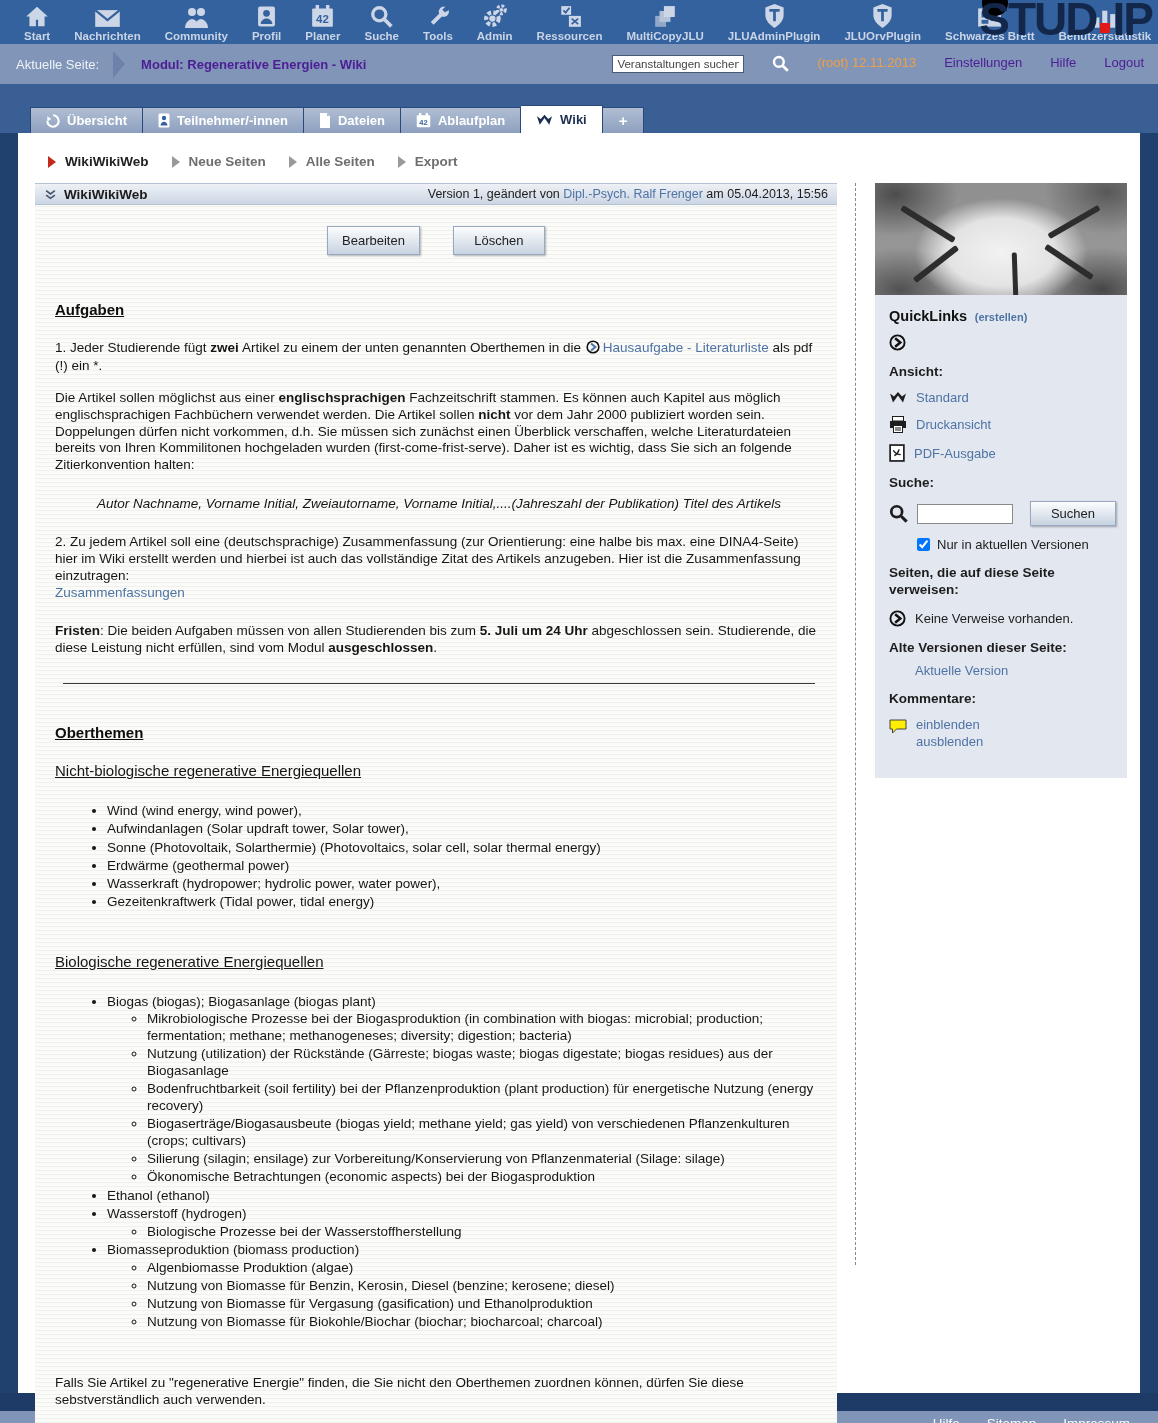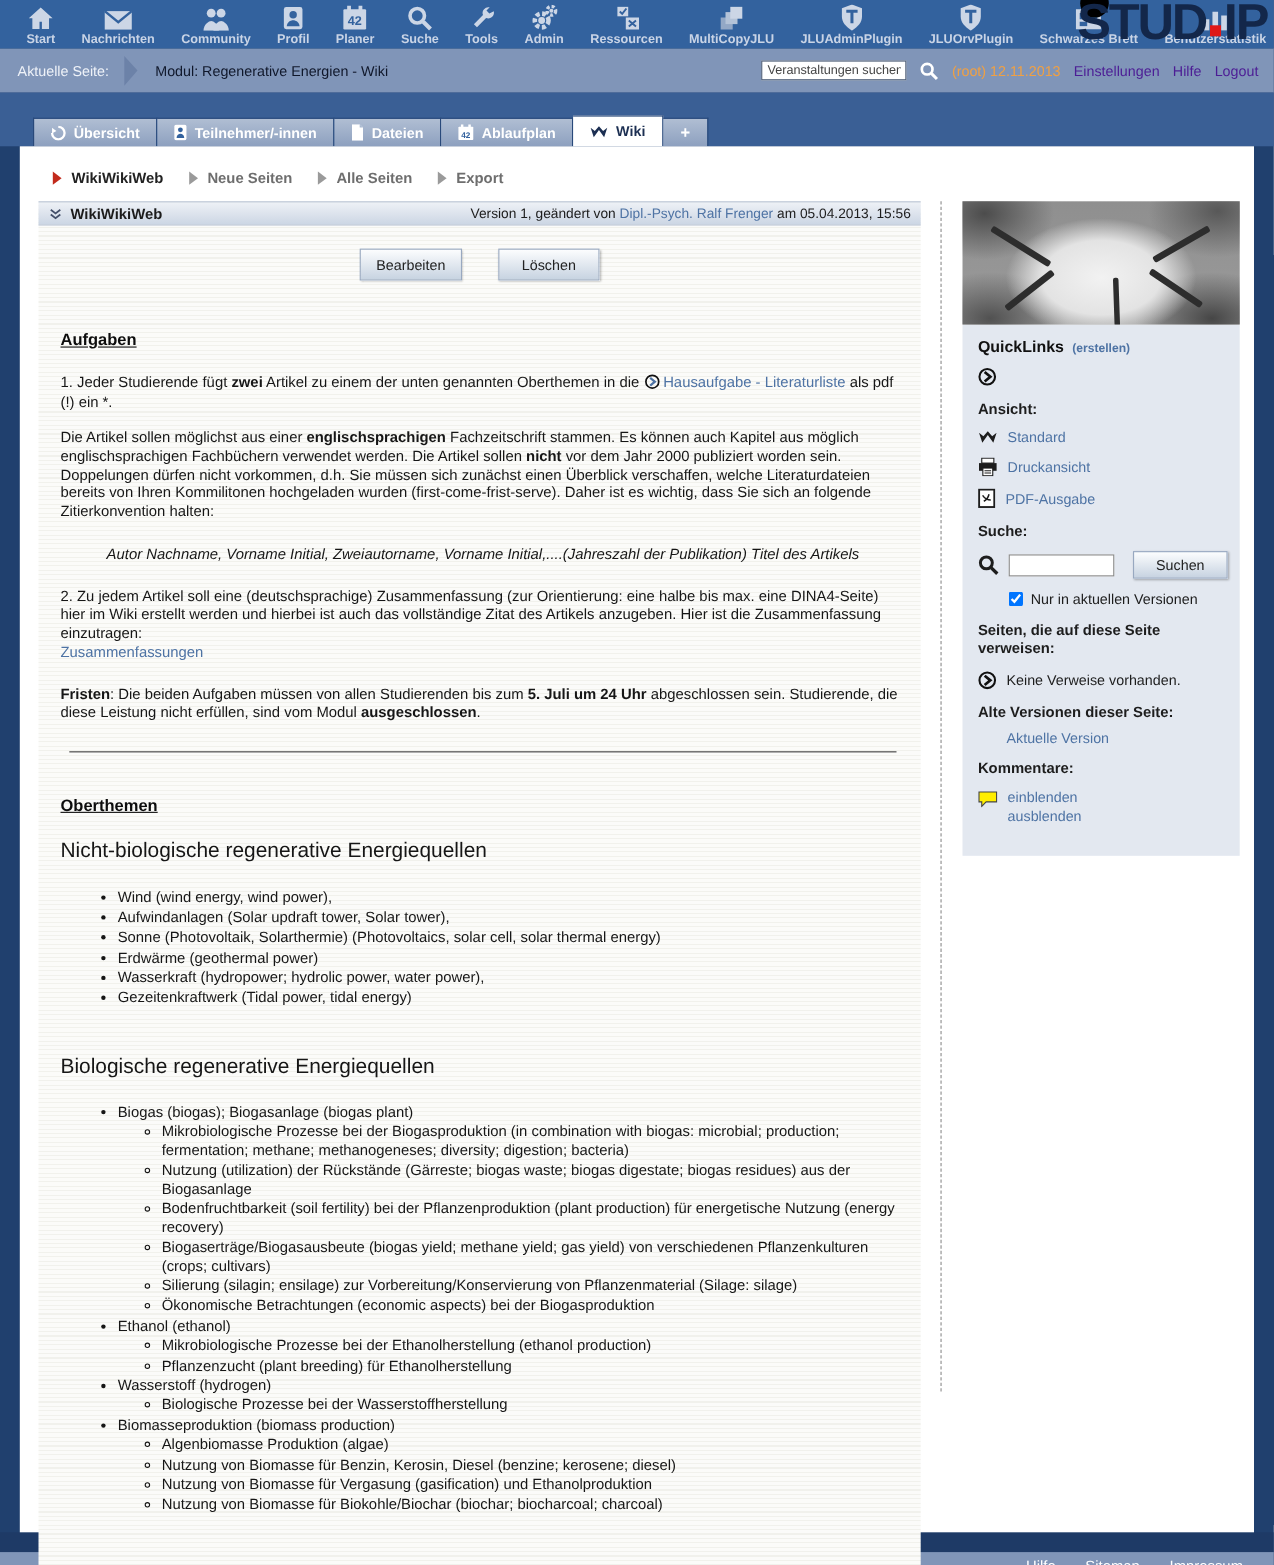--- a/index.html
+++ b/index.html
@@ -19,22 +19,22 @@
   .logo .dot { display:inline-block; width:10px; height:10px; background:#e01818; margin:0 3px 2px 3px; }
   .logo-circle { position:absolute; top:-10px; right:150px; width:26px; height:26px;
     border-radius:50%; background:#000; z-index:2; }
   
   .statusbar { height:40px; background:#8095b8; display:flex; align-items:center;
     color:#fff; font-size:13px; position:relative; z-index:1; }
   .sb-left { display:flex; align-items:center; height:100%; }
   .sb-label { padding-left:16px; color:#eef2f8; }
   .sb-arrow { width:0; height:0; border-top:13px solid transparent; border-bottom:14px solid transparent;
     border-left:12px solid #6c82a8; margin-left:14px; }
-  .sb-title { font-weight:normal; margin-left:16px; color:#0f172a; }
-  .sb-right { margin-left:auto; display:flex; align-items:center; gap:12px; padding-right:14px;padding-left:39px; }
+  .sb-title { font-weight:bold; margin-left:16px; color:#4c1d95; }
+  .sb-right { margin-left:auto; display:flex; align-items:flex-start; gap:28px; padding-right:14px;padding-left:39px; }
   .sb-search { width:132px; height:18px; border:1px solid #4a5a74; font-size:11.5px; padding:1px 4px; color:#444; background:#fff; }
   .sb-date { color:#f0a043; }
   .sb-link { color:#4c1d95; cursor:pointer; }
   
   .tabband { height:49px; background:#3a5f95; position:relative; }
   .tabs { position:absolute; bottom:0; left:30px; display:flex; align-items:flex-end; }
   .tab { height:26px; display:flex; align-items:center; gap:7px; padding:0 15px;
     background:linear-gradient(#b0bed3,#8da0bf); border:1px solid #29497a; border-bottom:none;
     color:#fff; font-weight:bold; font-size:13px; cursor:pointer; white-space:nowrap; }
   .tab + .tab { border-left:none; }
@@ -57,21 +57,21 @@
     border-top:1px solid #b5c0d2; border-bottom:1px solid #b5c0d2;
     display:flex; align-items:center; padding:0 9px; }
   .wiki-title { font-weight:bold; font-size:13.5px; color:#1c1c1c; margin-left:7px; }
   .wiki-version { margin-left:auto; font-size:12.5px; color:#1c1c1c; }
   .btn-row { display:flex; justify-content:center; gap:33px; margin:21px 0 0; }
   .btn { background:linear-gradient(#fcfdfe,#c7d3e1); border:1px solid #98a8c0;
     padding:6px 14px; min-width:92px; font-size:13px; color:#222; cursor:pointer;
     box-shadow:1px 1px 2px rgba(0,0,0,.3); font-family:"Liberation Sans",sans-serif; }
   .wiki-body { padding:0 14px 0 20px; font-size:13.5px; color:#161616; line-height:1.24; }
   .sec-head { font-size:15px; font-weight:bold; text-decoration:underline; color:#0d0d0d; margin:46px 0 20px; }
-  .sub-head { font-size:19px; margin:18px 0 22px; }
+  .sub-head { font-size:15px; text-decoration:underline; margin:18px 0 22px; }
   .para { margin:15px 0; }
   .citation { text-align:center; font-style:italic; margin:22px 0; }
   .wikilink { color:#4e73a4; cursor:pointer; text-decoration:none; }
   .rule { border:none; border-top:1px solid #3c3c3c; margin:26px 8px; }
   ul.topics { margin:0 0 10px 0; padding-left:52px; }
   ul.topics > li { margin-bottom:1.5px; }
   ul.subtopics { list-style-type:circle; padding-left:40px; margin:1px 0; }
   ul.subtopics > li { margin-bottom:1.5px; }
   .inline-icon { display:inline-block; vertical-align:-2px; margin:0 3px 0 1px; }
   
@@ -409,24 +409,20 @@
             <ul class="subtopics">
               <li>Mikrobiologische Prozesse bei der Biogasproduktion (in combination with biogas: microbial; production; fermentation; methane; methanogeneses; diversity; digestion; bacteria)</li>
               <li>Nutzung (utilization) der Rückstände (Gärreste; biogas waste; biogas digestate; biogas residues) aus der Biogasanlage</li>
               <li>Bodenfruchtbarkeit (soil fertility) bei der Pflanzenproduktion (plant production) für energetische Nutzung (energy recovery)</li>
               <li>Biogaserträge/Biogasausbeute (biogas yield; methane yield; gas yield) von verschiedenen Pflanzenkulturen (crops; cultivars)</li>
               <li>Silierung (silagin; ensilage) zur Vorbereitung/Konservierung von Pflanzenmaterial (Silage: silage)</li>
               <li>Ökonomische Betrachtungen (economic aspects) bei der Biogasproduktion</li>
             </ul>
           </li>
           <li><span>Ethanol (ethanol)</span>
-            <ul class="subtopics">
-              <li>Mikrobiologische Prozesse bei der Ethanolherstellung (ethanol production)</li>
-              <li>Pflanzenzucht (plant breeding) für Ethanolherstellung</li>
-            </ul>
           </li>
           <li><span>Wasserstoff (hydrogen)</span>
             <ul class="subtopics">
               <li>Biologische Prozesse bei der Wasserstoffherstellung</li>
             </ul>
           </li>
           <li><span>Biomasseproduktion (biomass production)</span>
             <ul class="subtopics">
               <li>Algenbiomasse Produktion (algae)</li>
               <li>Nutzung von Biomasse für Benzin, Kerosin, Diesel (benzine; kerosene; diesel)</li>

